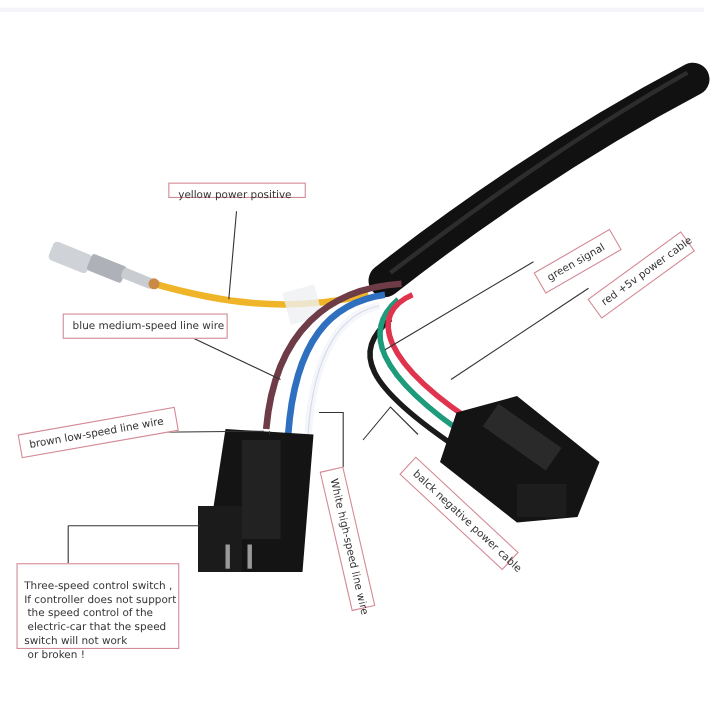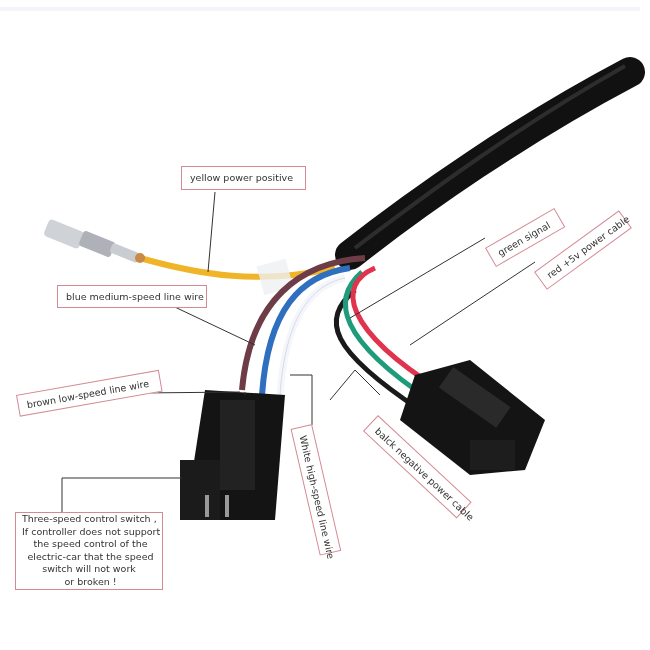--- a/index.html
+++ b/index.html
@@ -1,20 +1,20 @@
 <!DOCTYPE html>
 <html><head>
 <meta charset="utf-8">
 <style>
   html, body { margin:0; padding:0; background:#ffffff; }
   #stage { position:relative; width:650px; height:650px; overflow:hidden; background:#ffffff; font-family:"DejaVu Sans", sans-serif; }
   #topbar { position:absolute; left:0; top:7px; width:640px; height:4px; background:#f5f4fb; }
   svg.art { position:absolute; left:0; top:0; }
   .label { position:absolute; background:#ffffff; border:1px solid #d48a95; color:#333; font-size:9.5px; line-height:12px; white-space:nowrap; padding:5px 8px; box-sizing:border-box; transform-origin:0 0; }
-  .label.multi { white-space:pre; font-size:9.5px; line-height:12.5px; padding:0 6px;text-align:center; }
+  .label.multi { white-space:pre; font-size:9.5px; line-height:12.5px; padding:14px 6px; }
 </style>
 </head>
 <body>
 
 <div id="stage">
   <div id="topbar"></div>
 
   <svg class="art" width="650" height="650" viewBox="0 0 650 650">
 
     <path d="M350 255 C 420 200, 520 130, 630 72" stroke="#111" stroke-width="30" fill="none" stroke-linecap="round"></path>
@@ -60,21 +60,21 @@
       <path d="M245 392 L 245 395"></path>
       <path d="M62 478 L 62 512"></path>
       <path d="M62 478 L 182 478"></path>
       <path d="M290 375 L 312 375 L 312 425"></path>
       <path d="M485 238 L 350 318"></path>
       <path d="M535 262 L 410 345"></path>
       <path d="M330 400 L 355 370 L 380 395"></path>
     </g>
   </svg>
 
-  <div class="label" style="left:181px; top:166px; width:125px; height:24px;">yellow power positive</div>
+  <div class="label" style="left:153px; top:166px; width:125px; height:14px;">yellow power positive</div>
 
   <div class="label" style="left:29px; top:285px; width:150px; height:23px;margin-left:28px;">blue   medium-speed line wire</div>
 
   <div class="label" style="left:16px; top:395px; width:145px; height:22px; transform:rotate(-10deg);">brown low-speed line wire</div>
 
   <div class="label multi" style="left:15px; top:512px; width:148px; height:78px;">Three-speed control switch ,
 If controller does not support
  the speed control of the
  electric-car that the speed
 switch will not work

